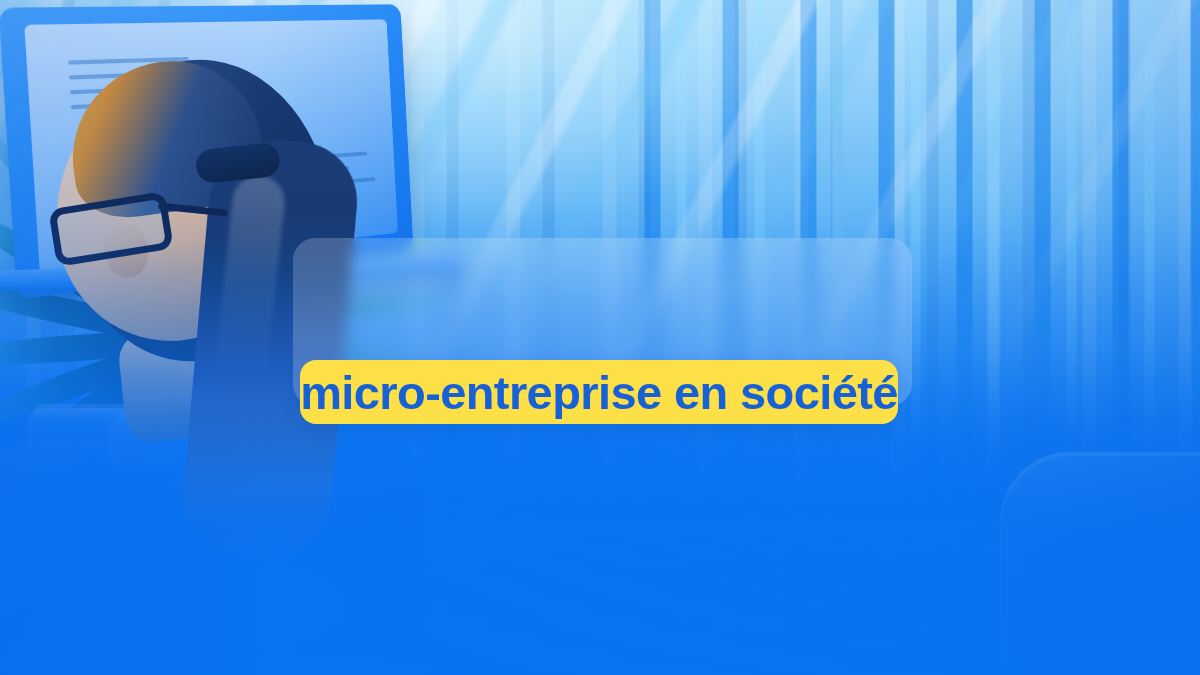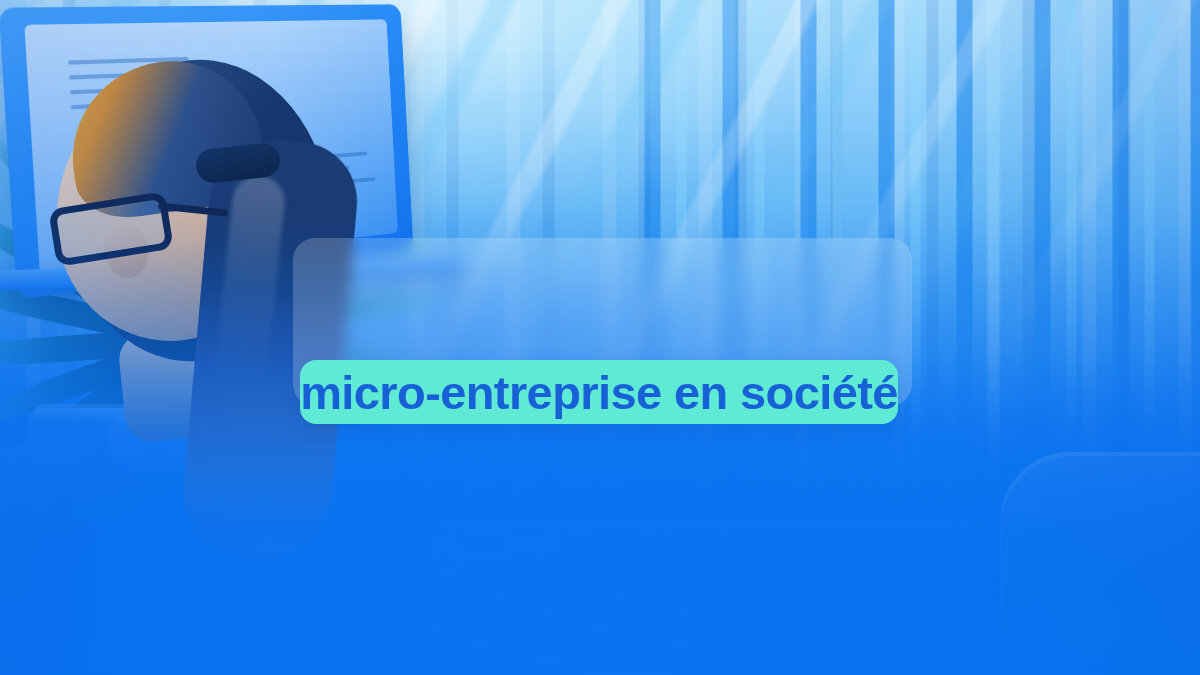--- a/index.html
+++ b/index.html
@@ -273,21 +273,21 @@
     color:#ffffff;
     font-size:82px;
     line-height:1;
     font-weight:700;
     letter-spacing:-1px;
     text-shadow:0 2px 10px rgba(8,60,150,.22);
     white-space:nowrap;
   }
   .sub-box{
     position:absolute;left:300px;top:360px;width:598px;height:64px;
-    background:#5eead4;
+    background:#fde047;
     border-radius:16px;
     z-index:9;
     box-shadow:0 6px 18px rgba(6,54,130,.14);
     display:flex;align-items:center;justify-content:center;
   }
   .sub-text{
     color:#1760d6;
     font-size:47px;
     font-weight:700;
     letter-spacing:-.6px;

